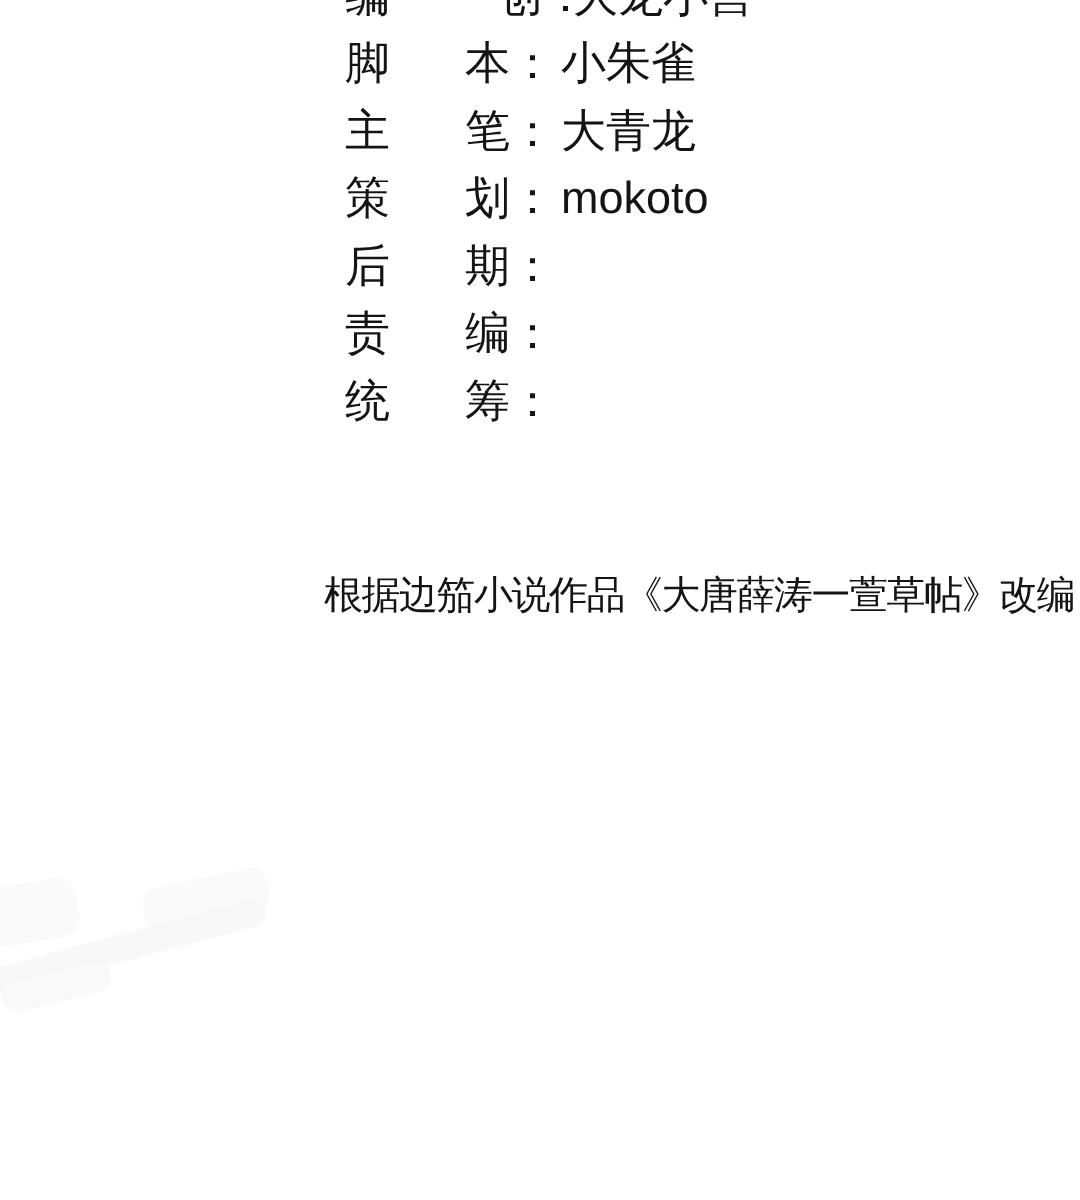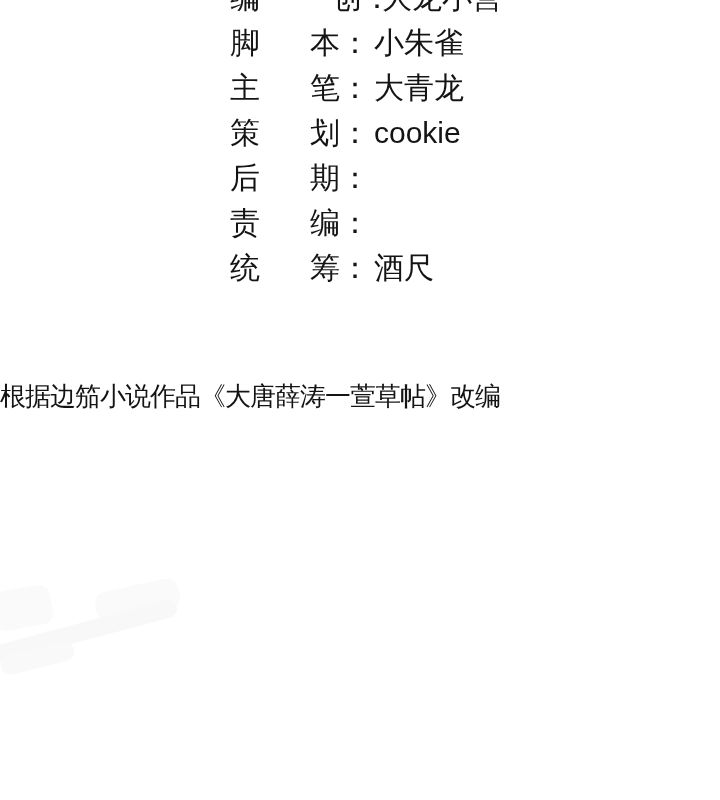--- a/index.html
+++ b/index.html
@@ -54,21 +54,21 @@
   .row-first .val   { left: 382px; }
 
   
   .footer-note {
     position: absolute;
     top: 376px;
     left: 0;
     width: 716px;
     height: 40px;
     line-height: 40px;
-    text-align: left;
+    text-align: right;
     font-size: 26px;
     letter-spacing: -1px;
     font-weight: 500;
     white-space: nowrap;
   }
 
   
   .smudge { position: absolute; pointer-events: none; }
   .smudge-band {
     left: -10px; top: 622px; width: 190px; height: 18px;
@@ -116,40 +116,39 @@
       <span class="c1">主</span>
       <span class="c2">笔</span>
       <span class="colon">：</span>
       <span class="val">大青龙</span>
     </div>
 
     <div class="credit-row">
       <span class="c1">策</span>
       <span class="c2">划</span>
       <span class="colon">：</span>
-      <span class="val">cookie</span>
+      <span class="val">mokoto</span>
     </div>
 
     <div class="credit-row">
       <span class="c1">后</span>
       <span class="c2">期</span>
       <span class="colon">：</span>
     </div>
 
     <div class="credit-row">
       <span class="c1">责</span>
       <span class="c2">编</span>
       <span class="colon">：</span>
     </div>
 
     <div class="credit-row">
       <span class="c1">统</span>
       <span class="c2">筹</span>
       <span class="colon">：</span>
-      <span class="val">酒尺</span>
     </div>
 
   </div>
 
   <div class="footer-note">根据边笳小说作品《大唐薛涛一萱草帖》改编</div>
 
   <div class="smudge smudge-blob-a"></div>
   <div class="smudge smudge-blob-c"></div>
   <div class="smudge smudge-band"></div>
   <div class="smudge smudge-blob-b"></div>

